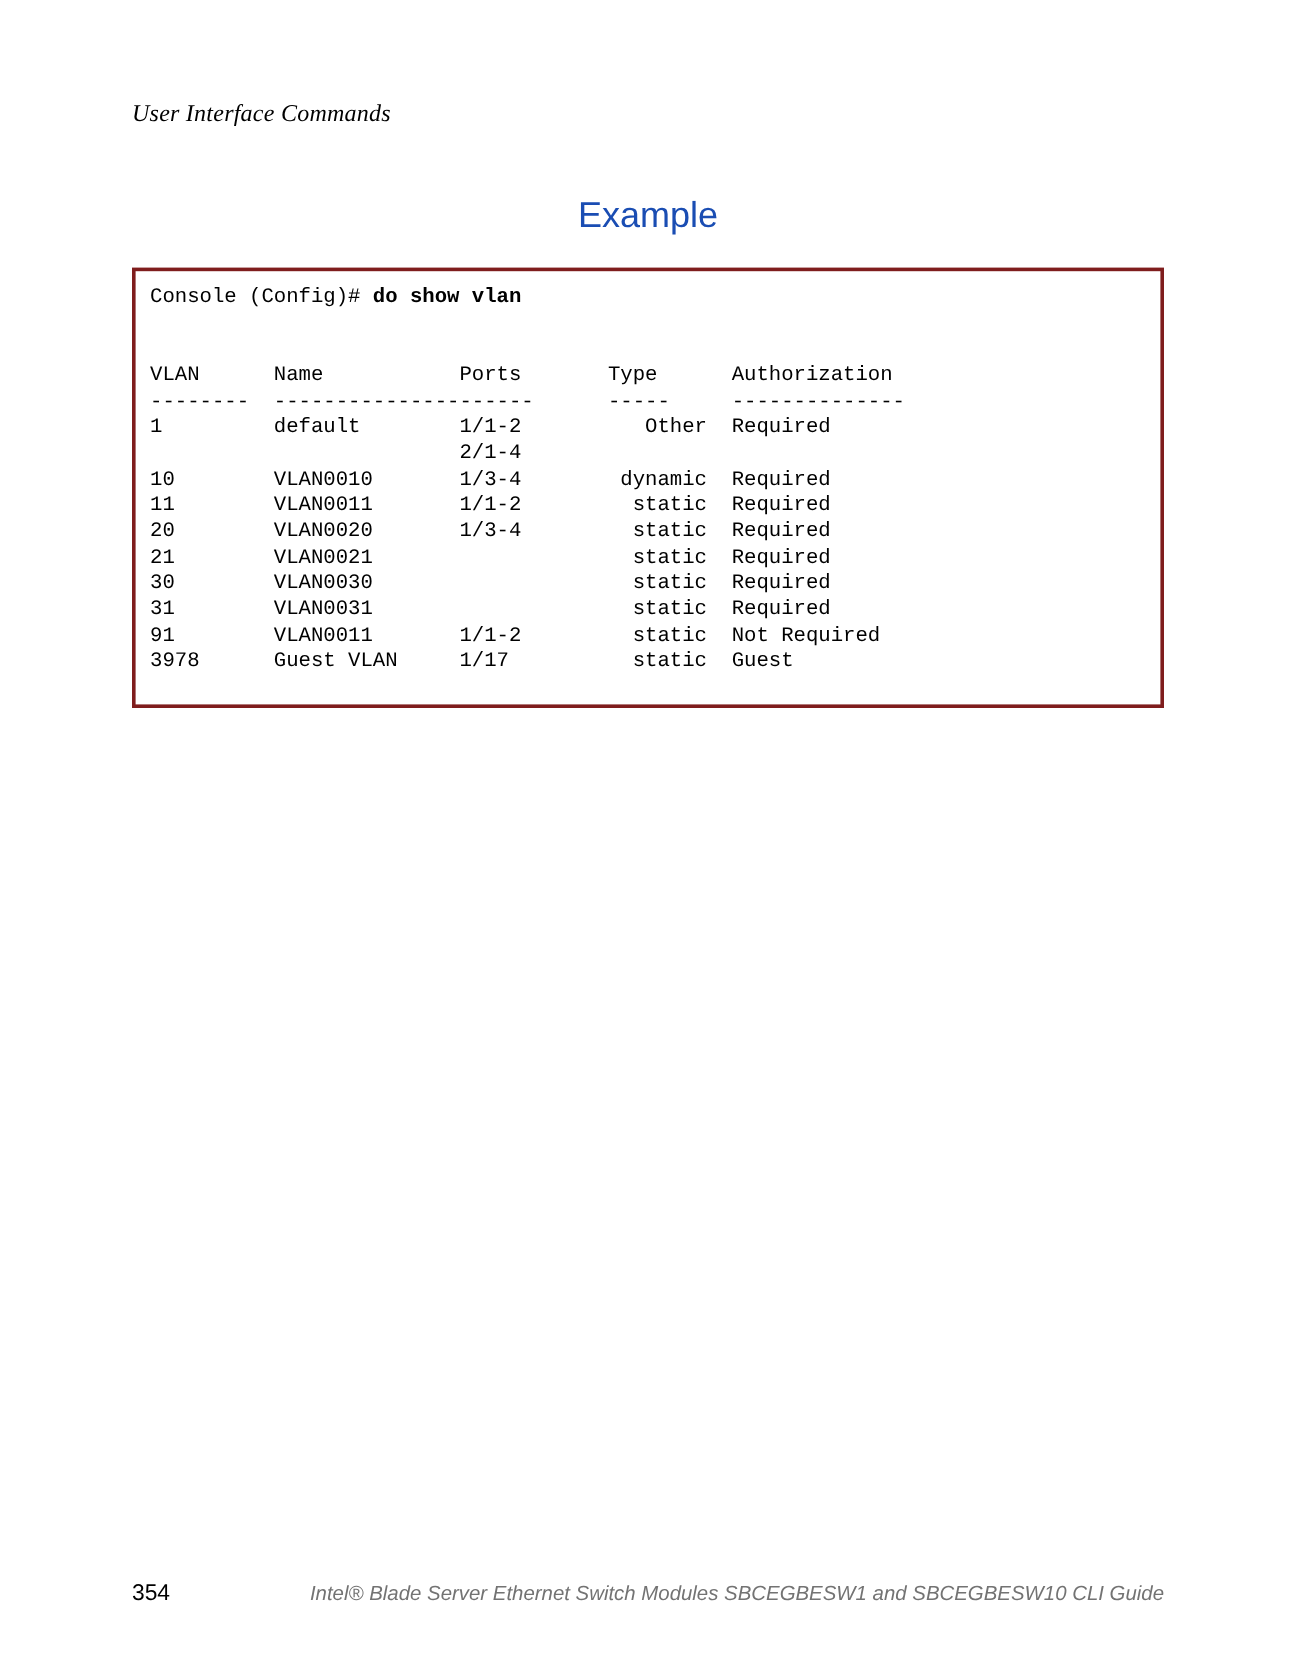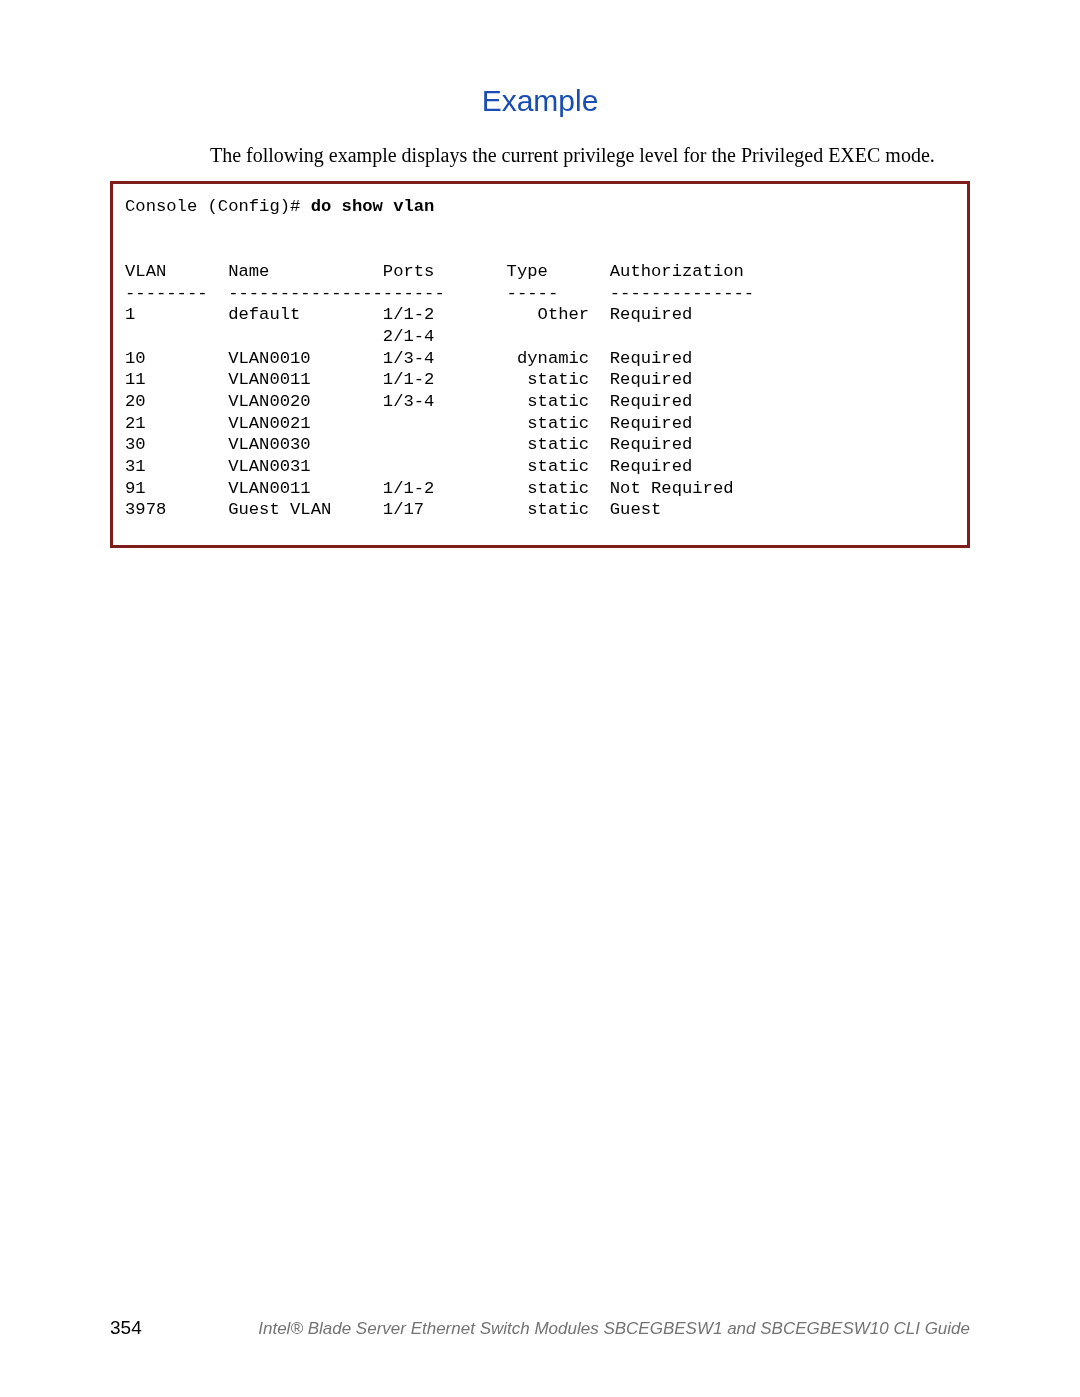--- a/index.html
+++ b/index.html
@@ -68,24 +68,24 @@
     font-size: 17px;
     text-align: right;
     flex: 1;
     margin-left: 60px;
   }
 </style>
 </head>
 <body>
 
 <div class="page">
+  <div class="running-header">User Interface Commands</div>
 
   <h2 class="example-heading">Example</h2>
 
-  <p class="intro-text">The following example displays the current privilege level for the Privileged EXEC mode.</p>
 
   <div class="code-box"><span class="code-prompt-line"><span>Console (Config)# </span><span class="bold">do show vlan</span></span>
 
 <span id="console-table">
 VLAN      Name           Ports       Type      Authorization
 --------  ---------------------      -----     --------------
 1         default        1/1-2          Other  Required
                          2/1-4                 
 10        VLAN0010       1/3-4        dynamic  Required
 11        VLAN0011       1/1-2         static  Required

